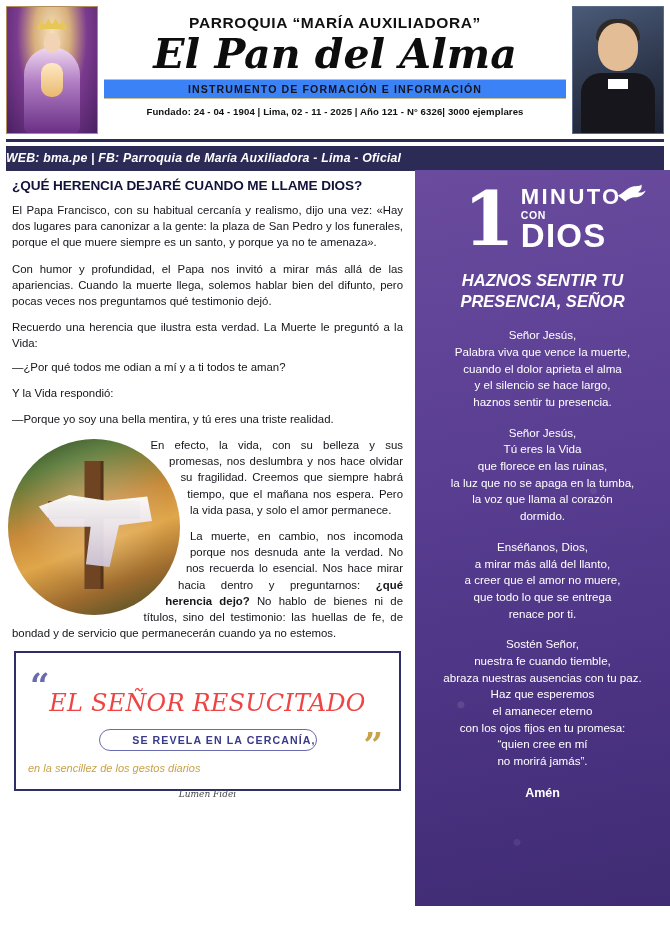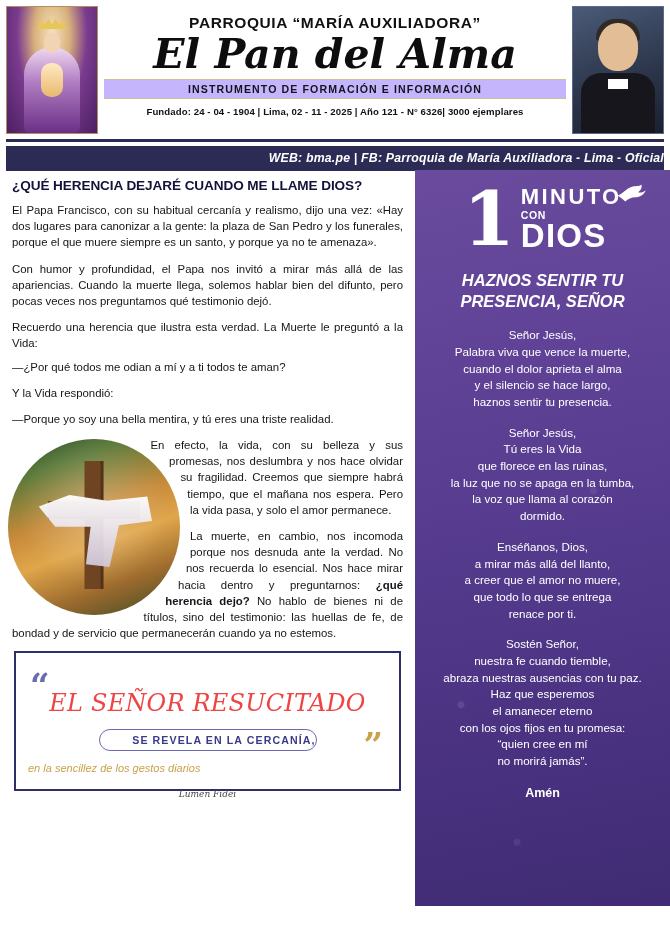--- a/index.html
+++ b/index.html
@@ -110,21 +110,21 @@
     font-family: "DejaVu Serif", serif;
     font-style: italic;
     font-weight: bold;
     font-size: 41px;
     line-height: 1.02;
     color: #0d0d0d;
     margin: 2px 0 0 0;
     white-space: nowrap;
   }
   .subtitle-band {
-    background: #c4b5fd;
+    background: #3b82f6;
     border-top: 1px solid #cdbf92;
     border-bottom: 1px solid #cdbf92;
     font-size: 10.6px;
     font-weight: bold;
     letter-spacing: 1.1px;
     color: #14141c;
     padding: 3px 0;
     margin-top: 3px;
   }
   .fundado {
@@ -134,21 +134,21 @@
     margin-top: 7px;
     letter-spacing: 0.1px;
   }
   .web-band {
     margin: 4px 6px 0 6px;
     background: #2b2b55;
     color: #ffffff;
     font-style: italic;
     font-weight: bold;
     font-size: 12.3px;
-    text-align: right;
+    text-align: left;
     padding: 5px 0 6px 0;
     letter-spacing: 0.2px;
   }
   .rule-top {
     height: 3px;
     background: #2b2b55;
     margin: 3px 6px 0 6px;
   }
 
   

